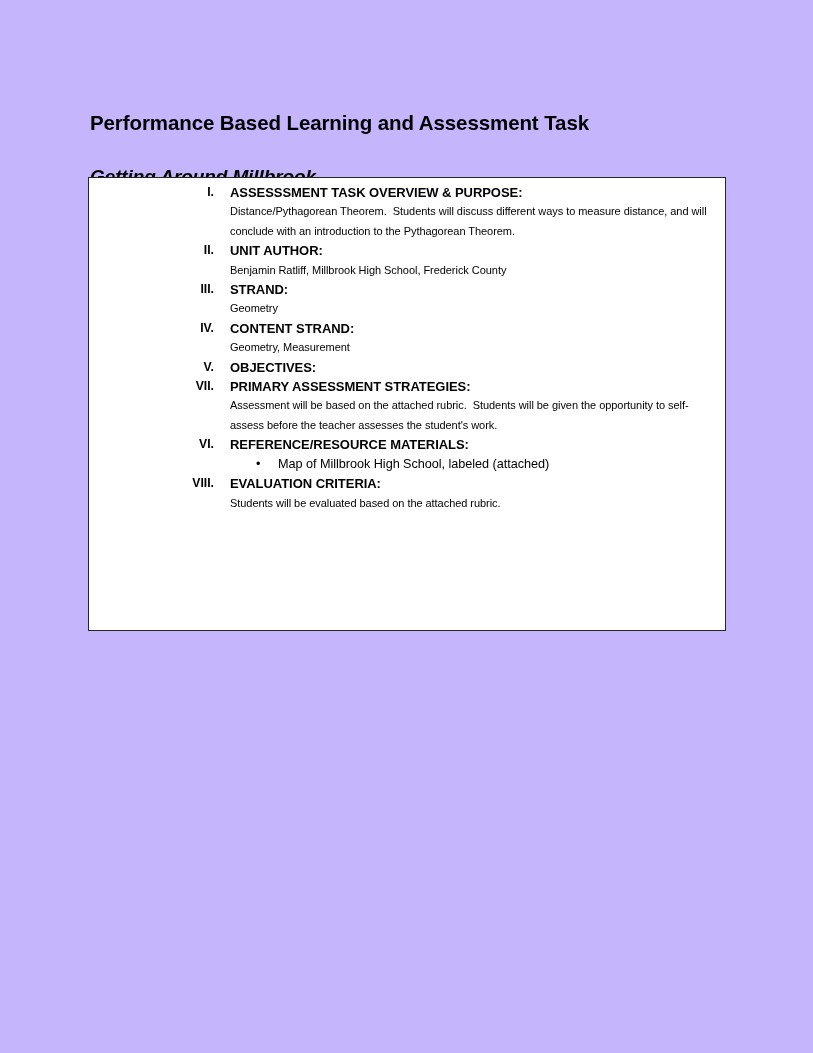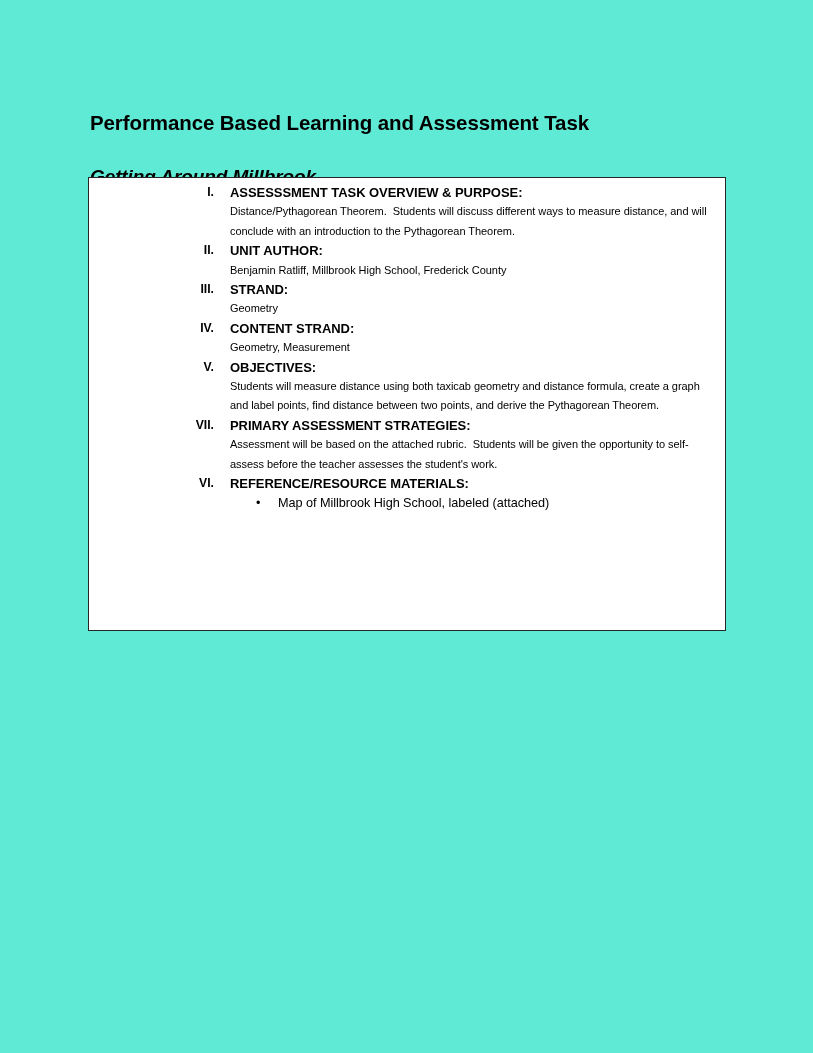--- a/index.html
+++ b/index.html
@@ -12,21 +12,21 @@
     height: 1053px;
     position: relative;
     font-family: "Liberation Sans", sans-serif;
     color: #000000;
     -webkit-font-smoothing: antialiased;
   }
 
   .page {
     position: absolute;
     inset: 0;
-    background: #5eead4;
+    background: #c4b5fd;
   }
 
   
   .doc-title {
     position: absolute;
     left: 90px;
     top: 97px;
     font-size: 20.5px;
     font-weight: bold;
     letter-spacing: -0.1px;
@@ -142,36 +142,40 @@
 
     <div class="section">
       <span class="numeral">IV.</span>
       <div class="sec-heading">CONTENT STRAND:</div>
       <div class="sec-body">Geometry, Measurement</div>
     </div>
 
     <div class="section">
       <span class="numeral">V.</span>
       <div class="sec-heading">OBJECTIVES:</div>
-      <div class="sec-body">Students will measure distance using both taxicab geometry and distance formula, create a graph and label points, find distance between two points, and derive the Pythagorean Theorem.</div>
     </div>
 
     <div class="section">
       <span class="numeral">VII.</span>
       <div class="sec-heading">PRIMARY ASSESSMENT STRATEGIES:</div>
       <div class="sec-body">Assessment will be based on the attached rubric.  Students will be given the opportunity to self-assess before the teacher assesses the student's work.</div>
     </div>
 
     <div class="section">
       <span class="numeral">VI.</span>
       <div class="sec-heading">REFERENCE/RESOURCE MATERIALS:</div>
       <ul class="bullet-list">
         <li>
           <span class="bullet-dot">•</span>
           <span>Map of Millbrook High School, labeled (attached)</span>
         </li>
       </ul>
     </div>
 
+    <div class="section">
+      <span class="numeral">VIII.</span>
+      <div class="sec-heading">EVALUATION CRITERIA:</div>
+      <div class="sec-body">Students will be evaluated based on the attached rubric.</div>
+    </div>
 
 
   </div>
 </div>
 
 </body></html>

